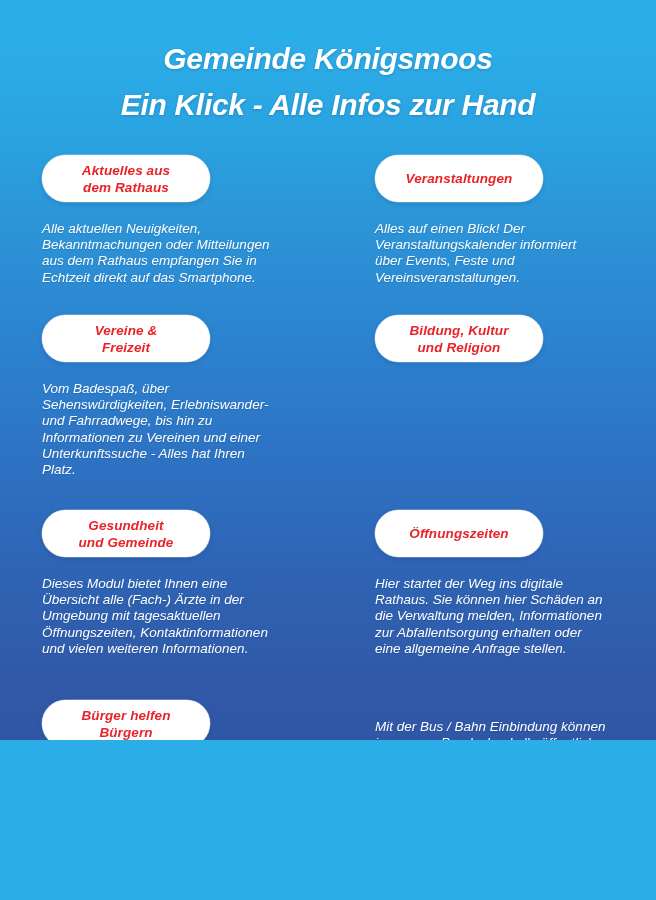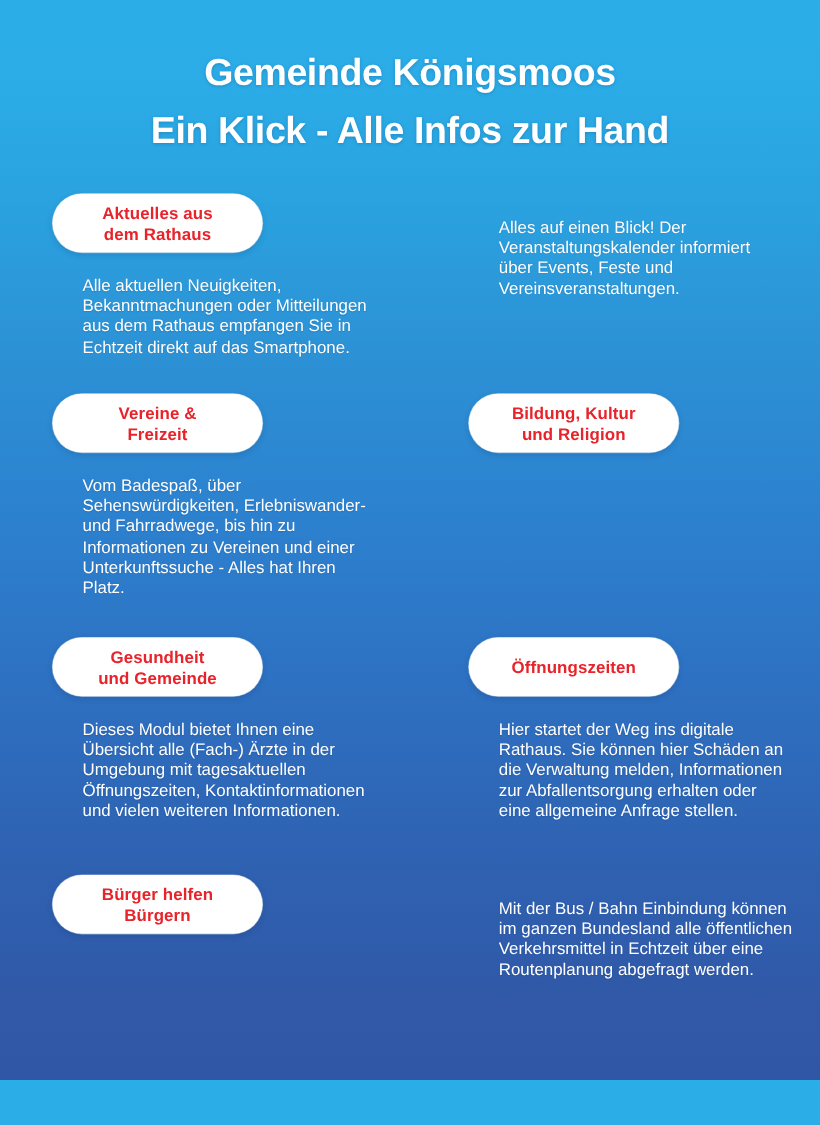--- a/index.html
+++ b/index.html
@@ -12,33 +12,34 @@
     width: 656px;
     height: 900px;
     overflow: hidden;
     font-family: "Liberation Sans", "DejaVu Sans", sans-serif;
     background: #2BAEE8;
   }
 
   #poster {
     position: relative;
     width: 656px;
-    height: 864px;
+    height: 740px;
     box-sizing: border-box;
     background: linear-gradient(180deg,
         #2BAEE8 0%,
         #2BACE7 8%,
         #2AA3E0 18%,
         #2C92D6 32%,
         #2C80CE 49%,
         #2E6FC0 65%,
         #2F63B3 78%,
         #3059A8 92%,
         #3057A5 100%);
     overflow: hidden;
+    font-style: italic;
   }
 
   
   #header {
     position: absolute;
     top: 38px;
     left: 0;
     width: 656px;
     text-align: center;
   }
@@ -104,21 +105,20 @@
   }
 
   .module-desc {
     margin-top: 19px;
     color: #FFFFFF;
     font-size: 13.5px;
     line-height: 16.2px;
     letter-spacing: 0px;
     white-space: pre-line;
     text-shadow: 0 0.5px 1px rgba(10, 55, 105, 0.22);
-    margin-left: 24px;
   }
 </style>
 </head>
 <body>
 
 <div id="poster">
 
   <div id="header">
     <span class="headline line1">Gemeinde Königsmoos</span>
     <span class="headline line2">Ein Klick - Alle Infos zur Hand</span>
@@ -131,20 +131,23 @@
         <span class="pill-label">Aktuelles aus
 dem Rathaus</span>
       </div>
       <p class="module-desc">Alle aktuellen Neuigkeiten,
 Bekanntmachungen oder Mitteilungen
 aus dem Rathaus empfangen Sie in
 Echtzeit direkt auf das Smartphone.</p>
     </div>
 
     <div class="module col-right row-1">
+      <div class="pill">
+        <span class="pill-label">Veranstaltungen</span>
+      </div>
       <p class="module-desc">Alles auf einen Blick! Der
 Veranstaltungskalender informiert
 über Events, Feste und
 Vereinsveranstaltungen.</p>
     </div>
 
     <div class="module col-left row-2">
       <div class="pill">
         <span class="pill-label">Vereine &amp;
 Freizeit</span>

